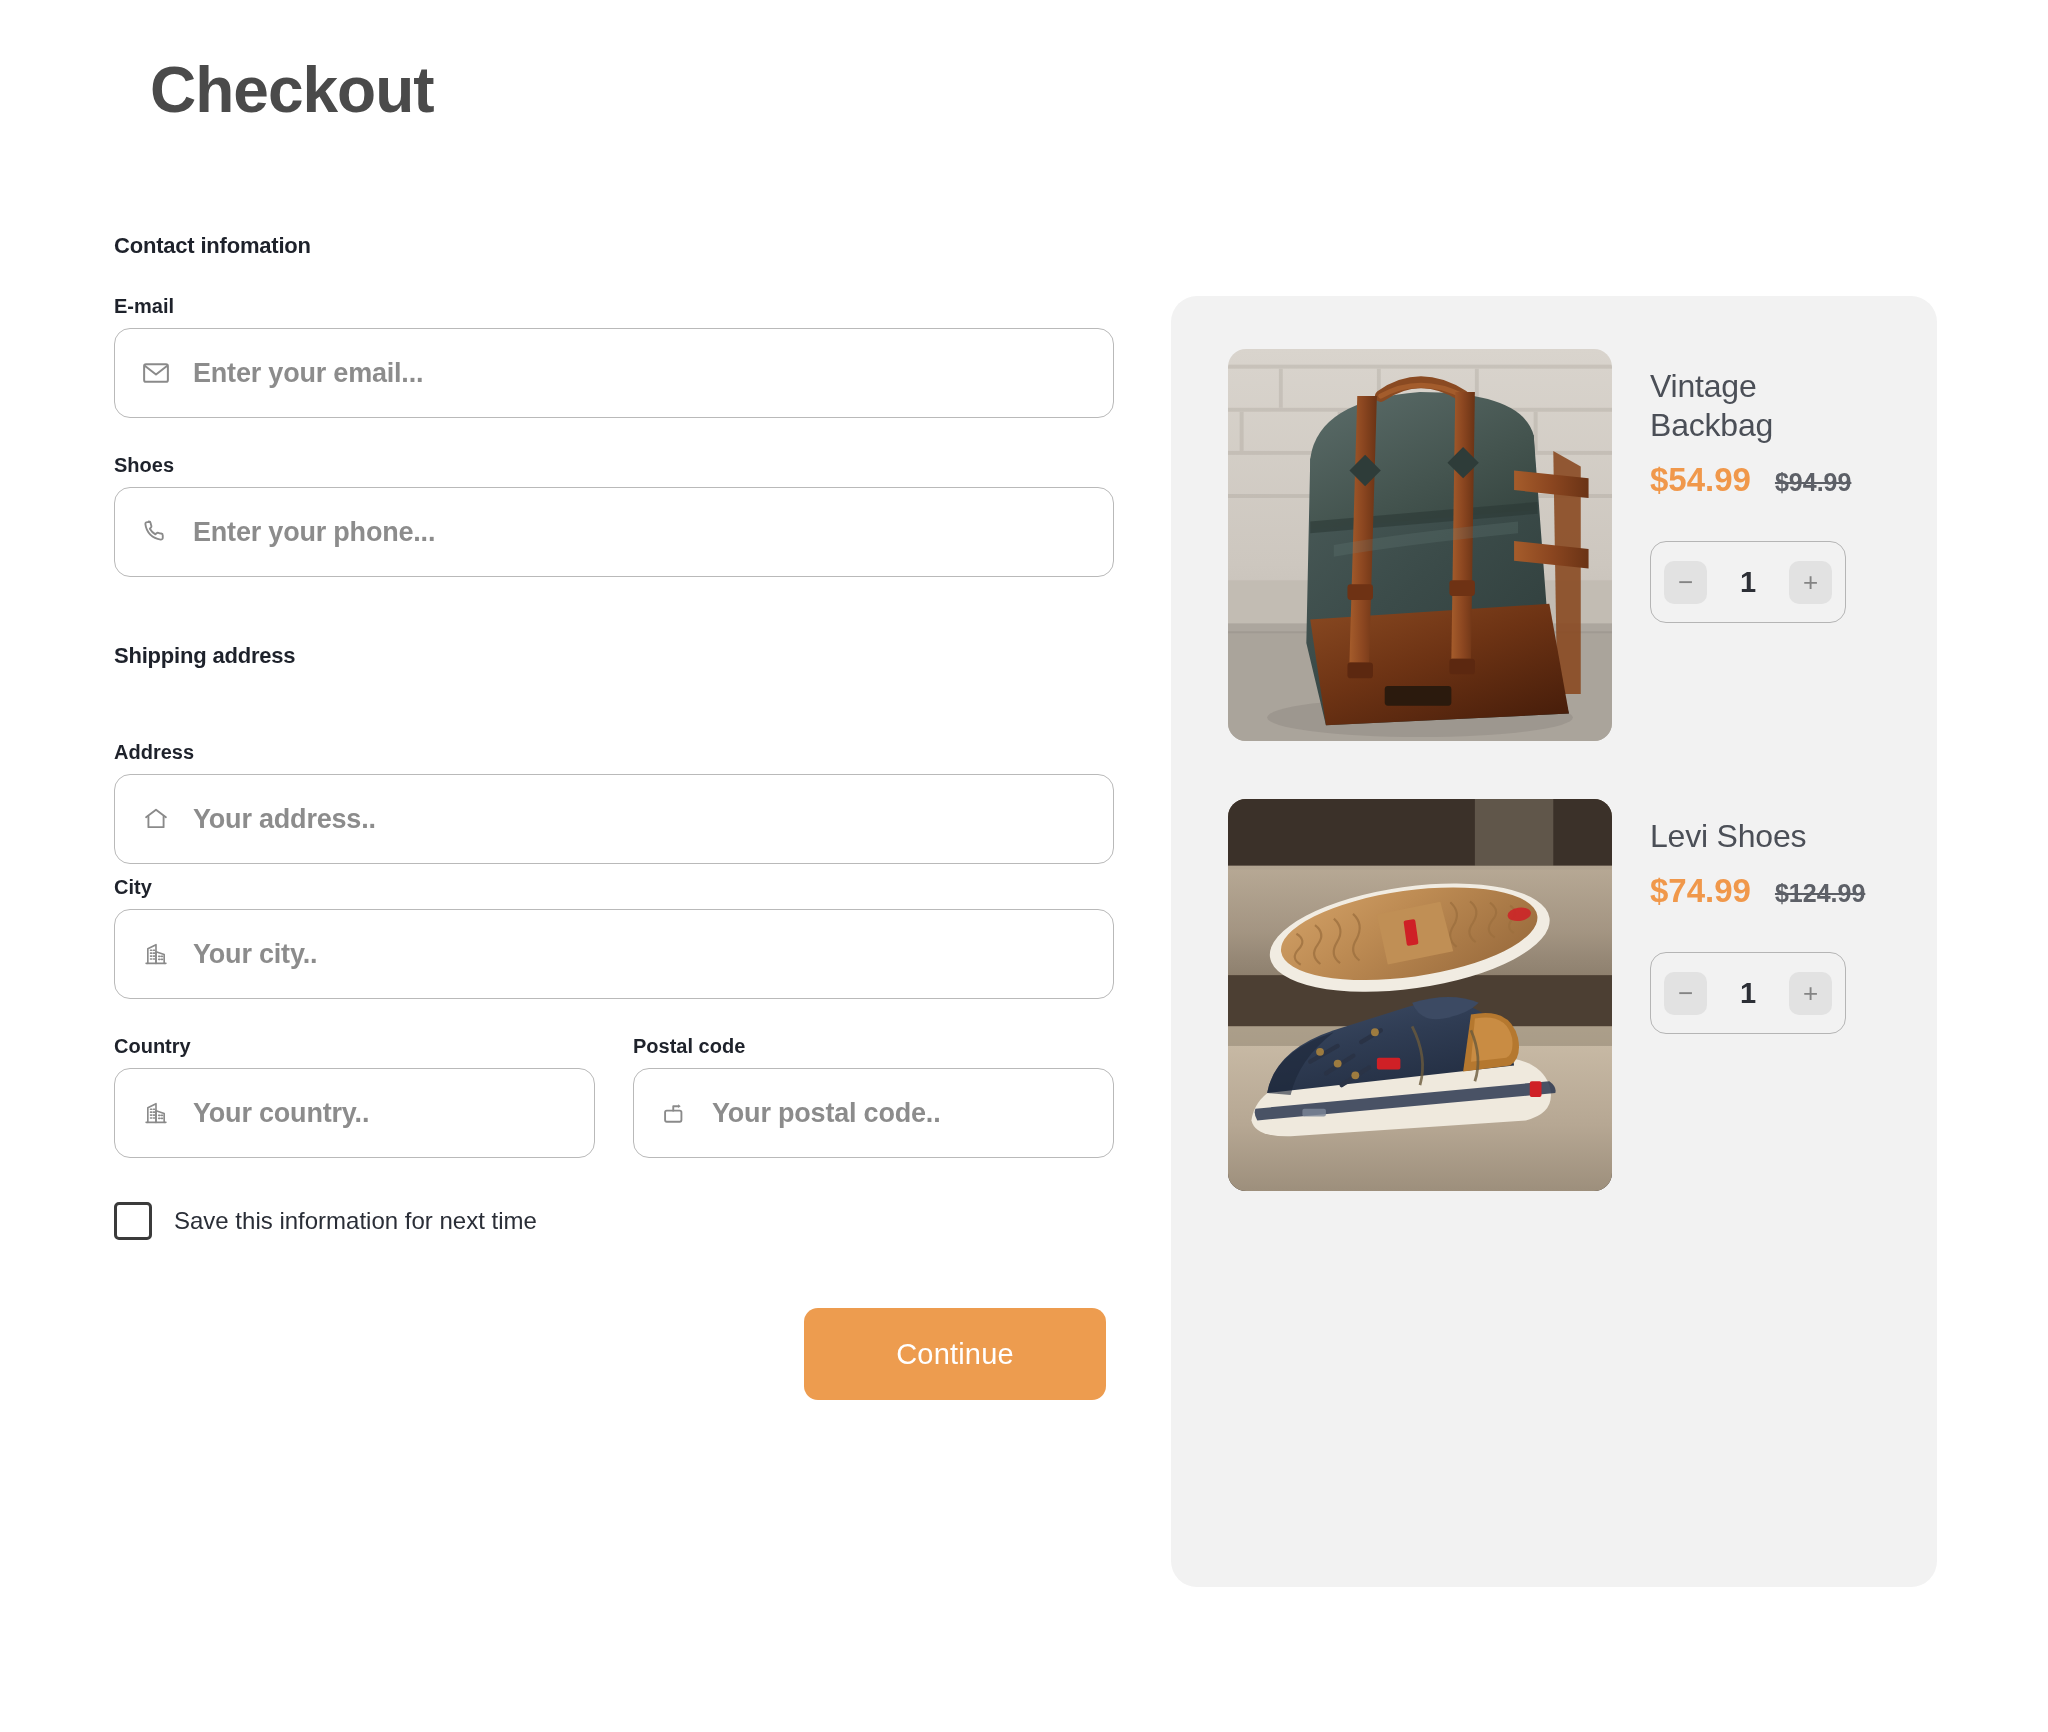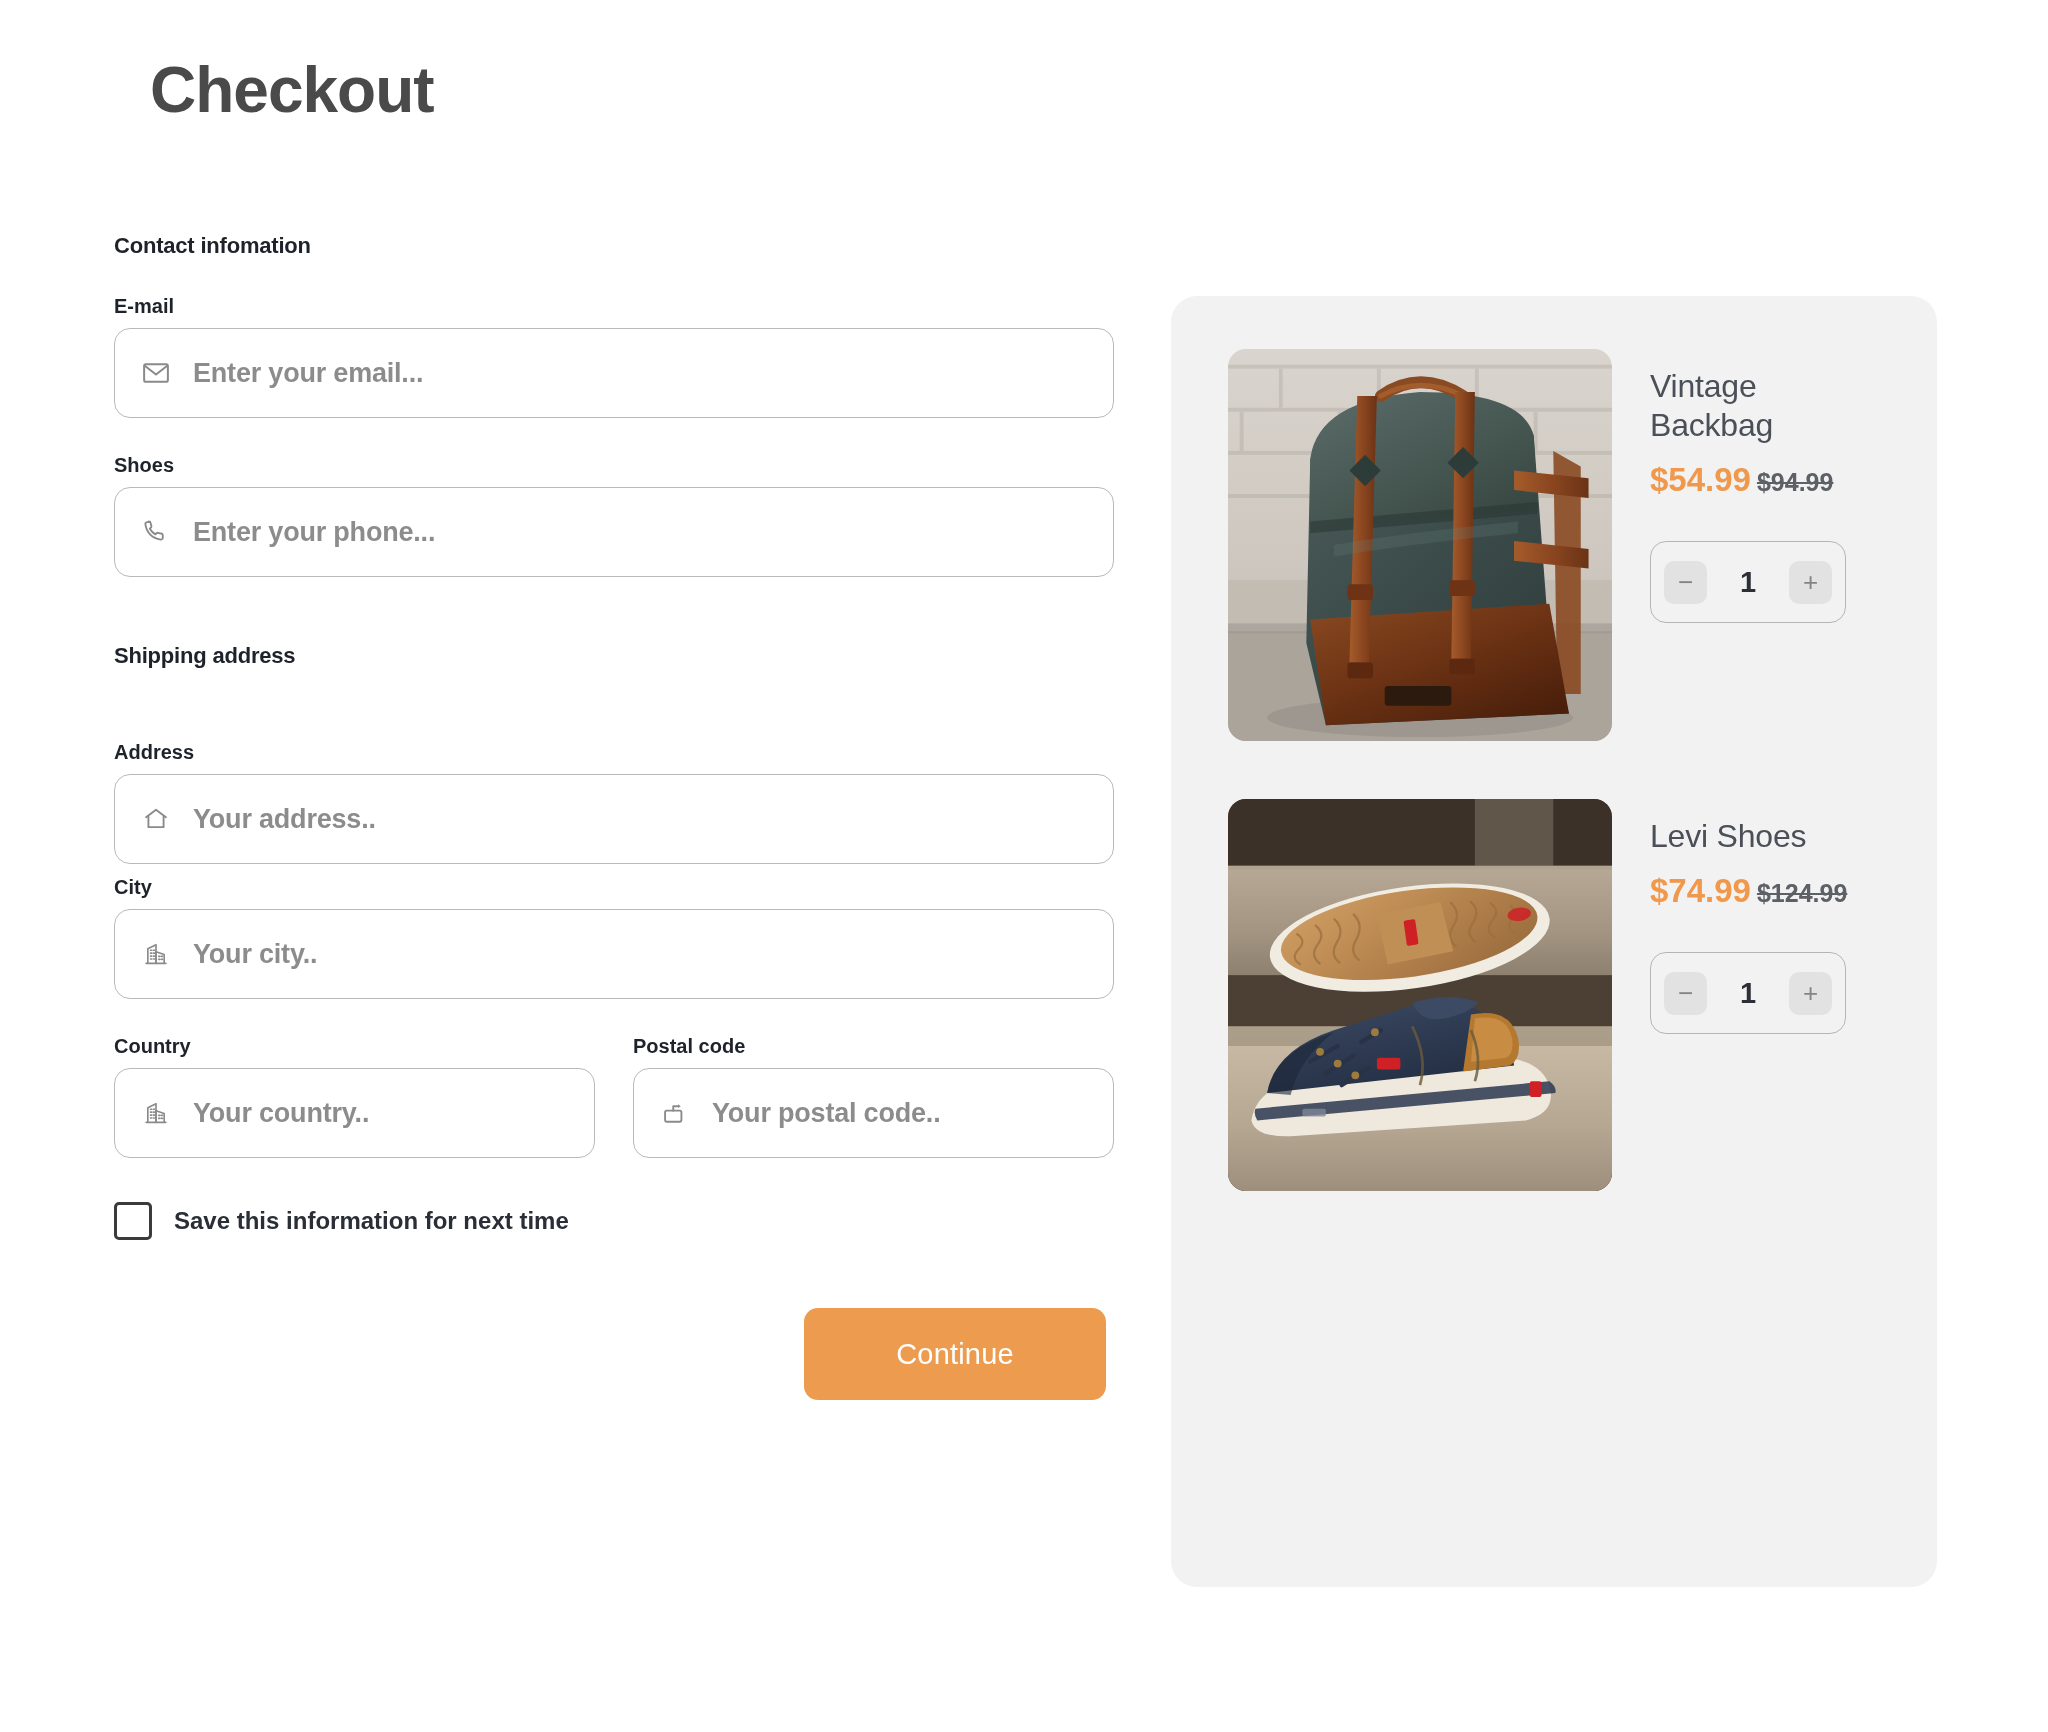--- a/index.html
+++ b/index.html
@@ -103,21 +103,21 @@
   .checkbox {
     width: 38px;
     height: 38px;
     border: 3px solid #3b3b3b;
     border-radius: 5px;
     background: #ffffff;
     flex: 0 0 auto;
   }
   .save-label {
     font-size: 24px;
-    font-weight: 700;
+    font-weight: 400;
     color: #2a2e37;
   }
 
   .continue-row {
     display: flex;
     justify-content: flex-end;
     margin-top: 60px;
     padding-right: 8px;
   }
   .continue-btn {
@@ -170,21 +170,21 @@
     font-weight: 400;
     color: #4b4f57;
     line-height: 1.22;
     max-width: 210px;
     letter-spacing: -0.2px;
   }
 
   .price-row {
     display: flex;
     align-items: baseline;
-    gap: 6px;
+    gap: 24px;
     margin-top: 16px;
   }
   .price-new {
     font-size: 33px;
     font-weight: 700;
     color: #f0984b;
   }
   .price-old {
     font-size: 25px;
     font-weight: 700;

